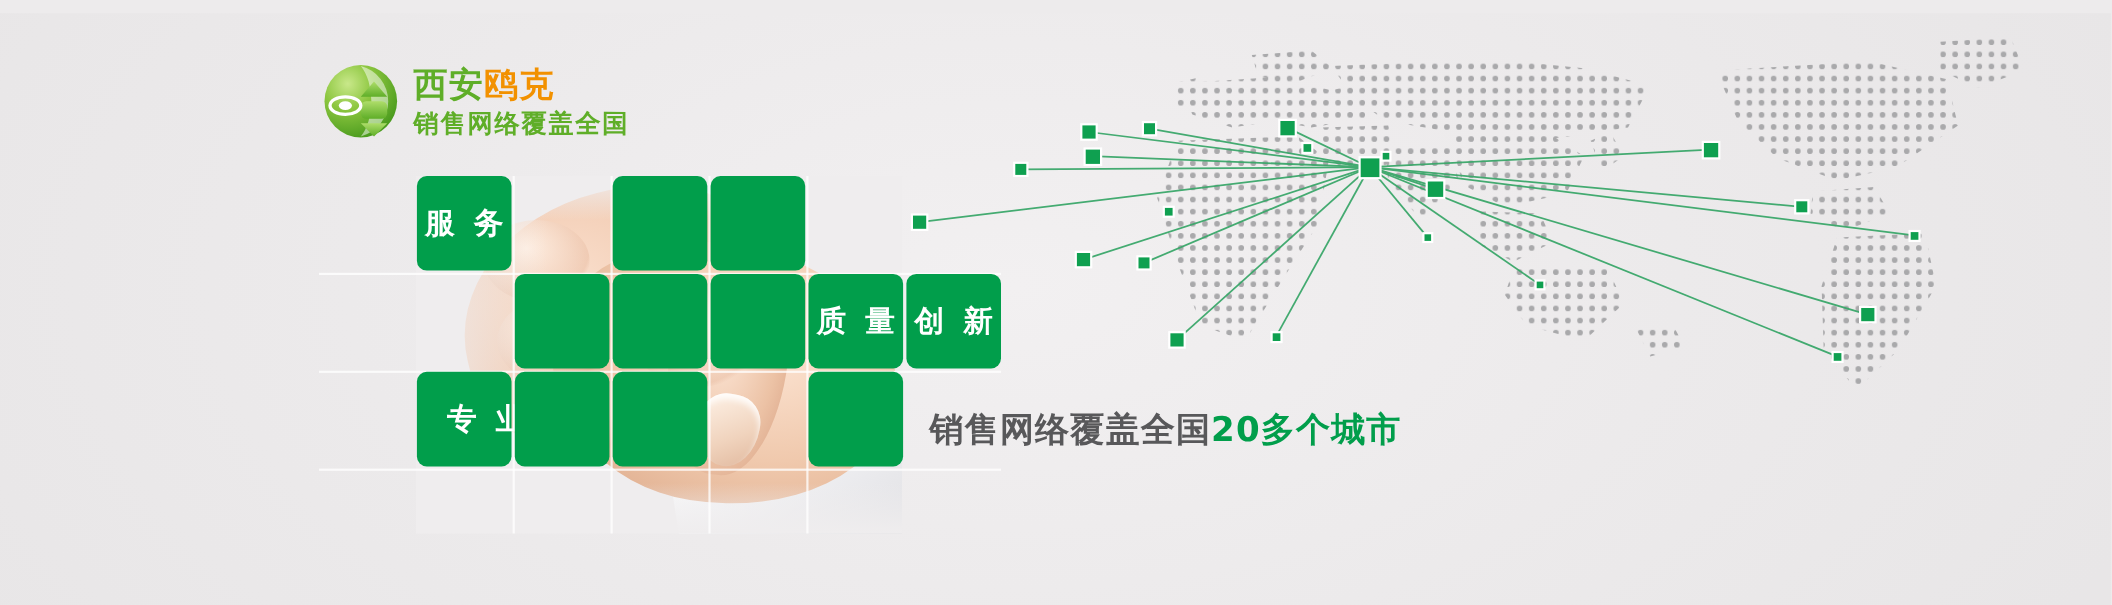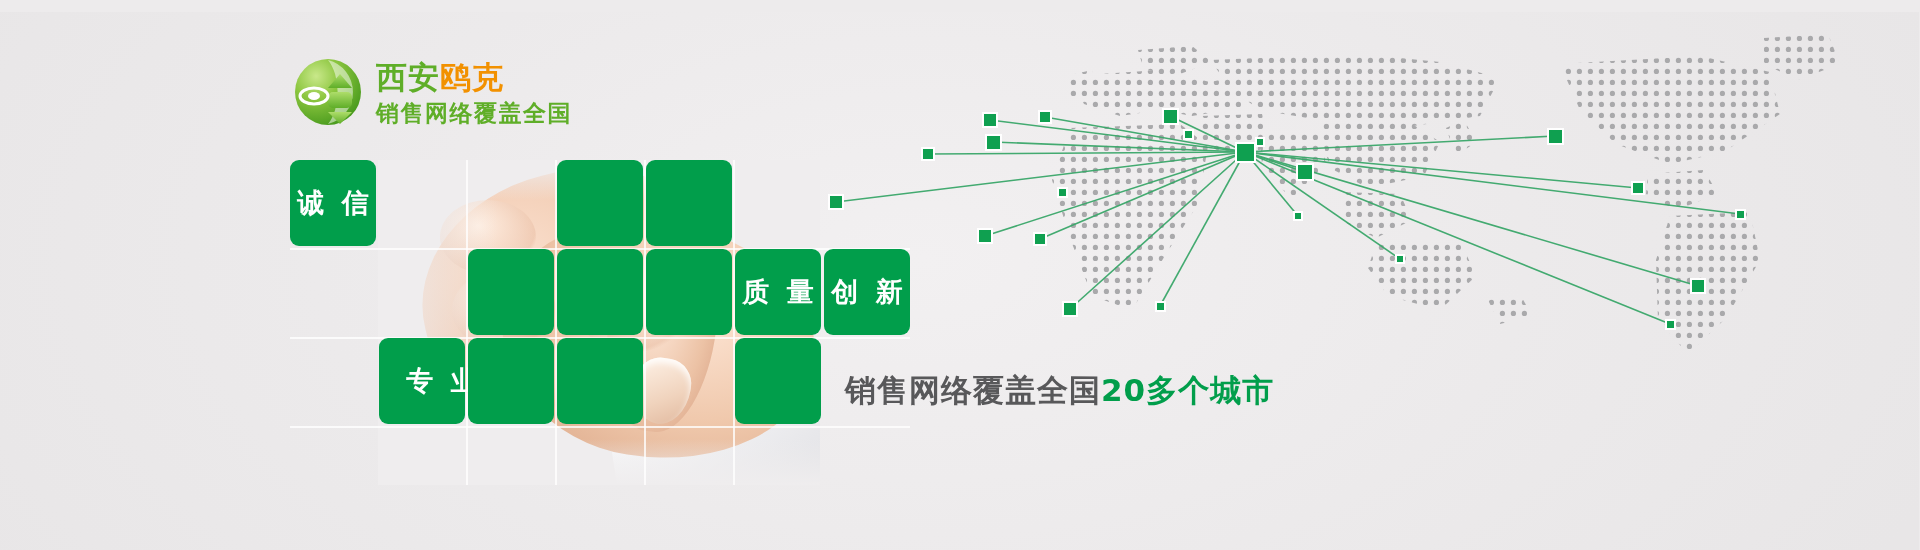--- a/index.html
+++ b/index.html
@@ -274,22 +274,22 @@
     <div class="gridlines">
       <div class="gl-v" style="left:176px"></div>
       <div class="gl-v" style="left:265px"></div>
       <div class="gl-v" style="left:354px"></div>
       <div class="gl-v" style="left:443px"></div>
       <div class="gl-h" style="top:88px"></div>
       <div class="gl-h" style="top:177px"></div>
       <div class="gl-h" style="top:266px"></div>
     </div>
 
-    <div class="tile" style="left:0px;   top:0px;">
-      <span class="lbl">诚 信</span>
+    <div class="tile" style="left:89px;  top:0px;">
+      <span class="lbl">服 务</span>
     </div>
     <div class="tile blank" style="left:267px; top:0px;"></div>
     <div class="tile blank" style="left:356px; top:0px;"></div>
 
     <div class="tile blank" style="left:178px; top:89px;"></div>
     <div class="tile blank" style="left:267px; top:89px;"></div>
     <div class="tile blank" style="left:356px; top:89px;"></div>
     <div class="tile" style="left:534px; top:89px;">
       <span class="lbl">创 新</span>
     </div>

